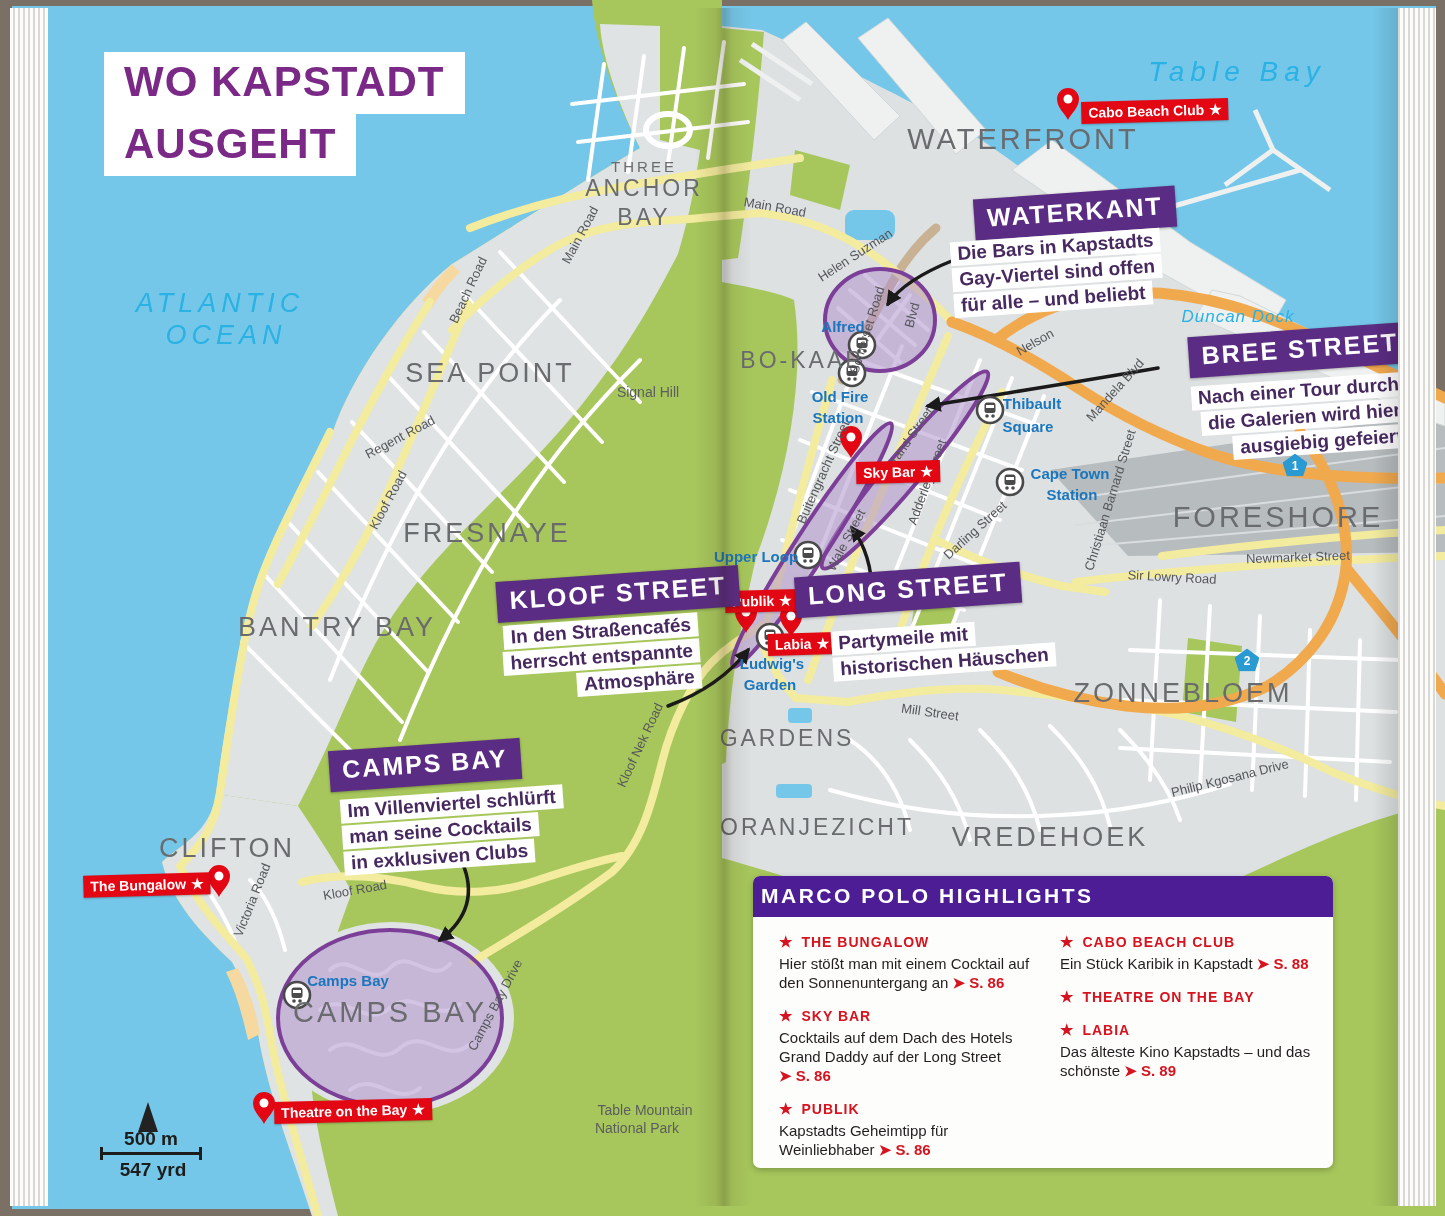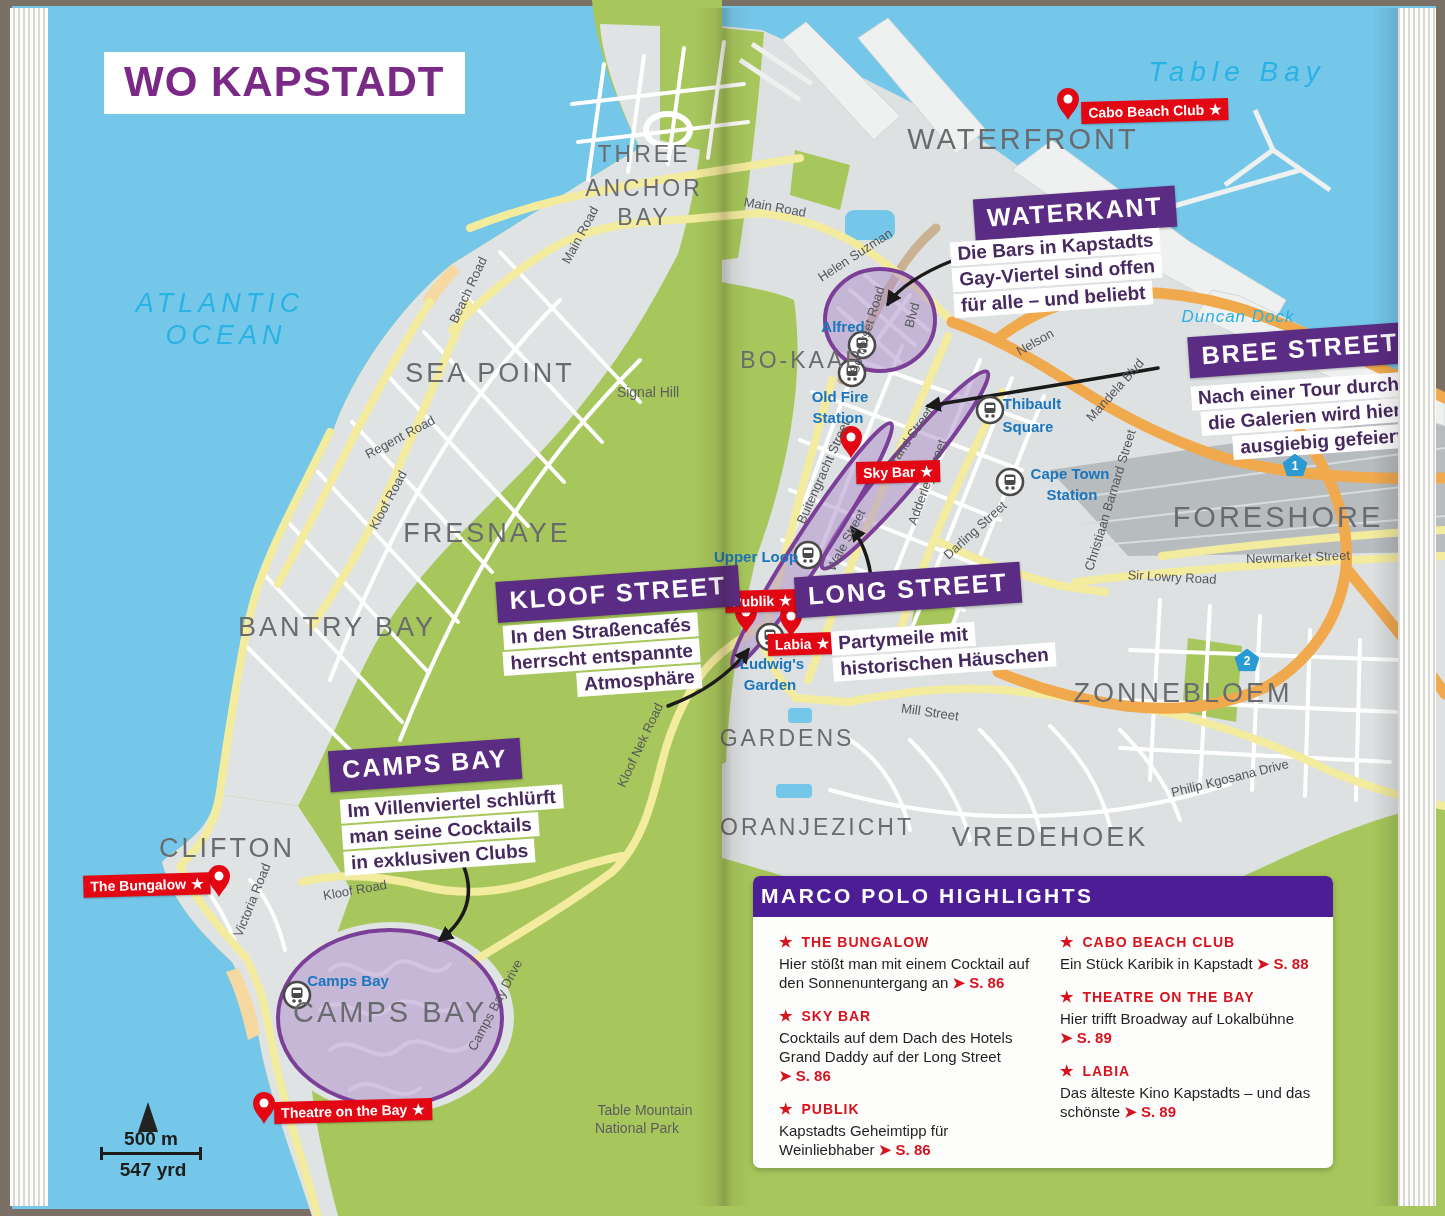--- a/index.html
+++ b/index.html
@@ -240,29 +240,30 @@
         <use href="#pin" x="851" y="458"></use>
       <use href="#pin" x="746" y="633"></use>
         <use href="#pin" x="791" y="637"></use>
       <use href="#pin" x="219" y="897"></use>
         <use href="#pin" x="264" y="1124"></use>
     </g>
   </svg>
 
   <div id="title" class="abs">
     <div>WO KAPSTADT</div>
+    <div>AUSGEHT</div>
   </div>
 
   <div class="abs wl" style="left:220px;top:303px;font-size:27px;letter-spacing:5px;">ATLANTIC</div>
   <div class="abs wl" style="left:226px;top:335px;font-size:27px;letter-spacing:5px;">OCEAN</div>
   <div class="abs wl" style="left:1237px;top:72px;font-size:28px;letter-spacing:6px;">Table Bay</div>
   <div class="abs wl" style="left:1238px;top:317px;font-size:17px;font-weight:normal;letter-spacing:1px;">Duncan Dock</div>
 
   <div class="abs dl" style="left:1023px;top:139px;font-size:29px;">WATERFRONT</div>
-  <div class="abs dl" style="left:644px;top:154px;font-size:23px;">THREE</div>
+  <div class="abs dl" style="left:644px;top:166px;font-size:15px;">THREE</div>
   <div class="abs dl" style="left:644px;top:188px;font-size:23px;">ANCHOR</div>
   <div class="abs dl" style="left:644px;top:217px;font-size:23px;">BAY</div>
   <div class="abs dl" style="left:490px;top:373px;font-size:27px;">SEA POINT</div>
   <div class="abs dl" style="left:487px;top:533px;font-size:27px;">FRESNAYE</div>
   <div class="abs dl" style="left:337px;top:627px;font-size:27px;">BANTRY BAY</div>
   <div class="abs dl" style="left:227px;top:848px;font-size:27px;">CLIFTON</div>
   <div class="abs dl" style="left:802px;top:360px;font-size:23px;">BO-KAAP</div>
   <div class="abs dl" style="left:787px;top:738px;font-size:23px;">GARDENS</div>
   <div class="abs dl" style="left:817px;top:827px;font-size:23px;">ORANJEZICHT</div>
   <div class="abs dl" style="left:1050px;top:837px;font-size:27px;">VREDEHOEK</div>
@@ -369,21 +370,20 @@
           <div class="ds"><span>Kapstadts Geheimtipp für Weinliebhaber</span> <span class="pgref"><span>➤</span> <span>S. 86</span></span></div>
         </div>
       </div>
       <div class="col">
         <div class="ent">
           <div class="nm"><span class="star">★</span><span>CABO BEACH CLUB</span></div>
           <div class="ds"><span>Ein Stück Karibik in Kapstadt</span> <span class="pgref"><span>➤</span> <span>S. 88</span></span></div>
         </div>
         <div class="ent">
           <div class="nm"><span class="star">★</span><span>THEATRE ON THE BAY</span></div>
-          <div class="ds"><span>Hier trifft Broadway auf Lokalbühne</span> <span class="pgref"><span>➤</span> <span>S. 89</span></span></div>
         </div>
         <div class="ent">
           <div class="nm"><span class="star">★</span><span>LABIA</span></div>
           <div class="ds"><span>Das älteste Kino Kapstadts – und das schönste</span> <span class="pgref"><span>➤</span> <span>S. 89</span></span></div>
         </div>
       </div>
     </div>
   </div>
 
   <div class="abs shield" style="left:1295px;top:465px;">1</div>

